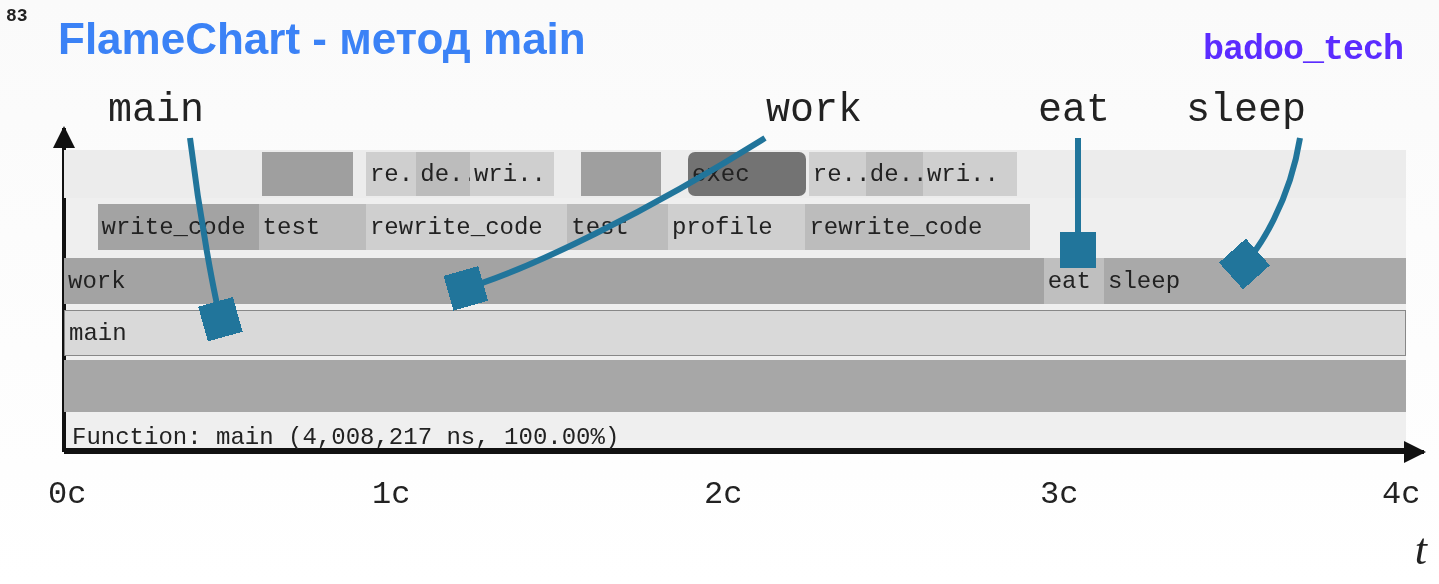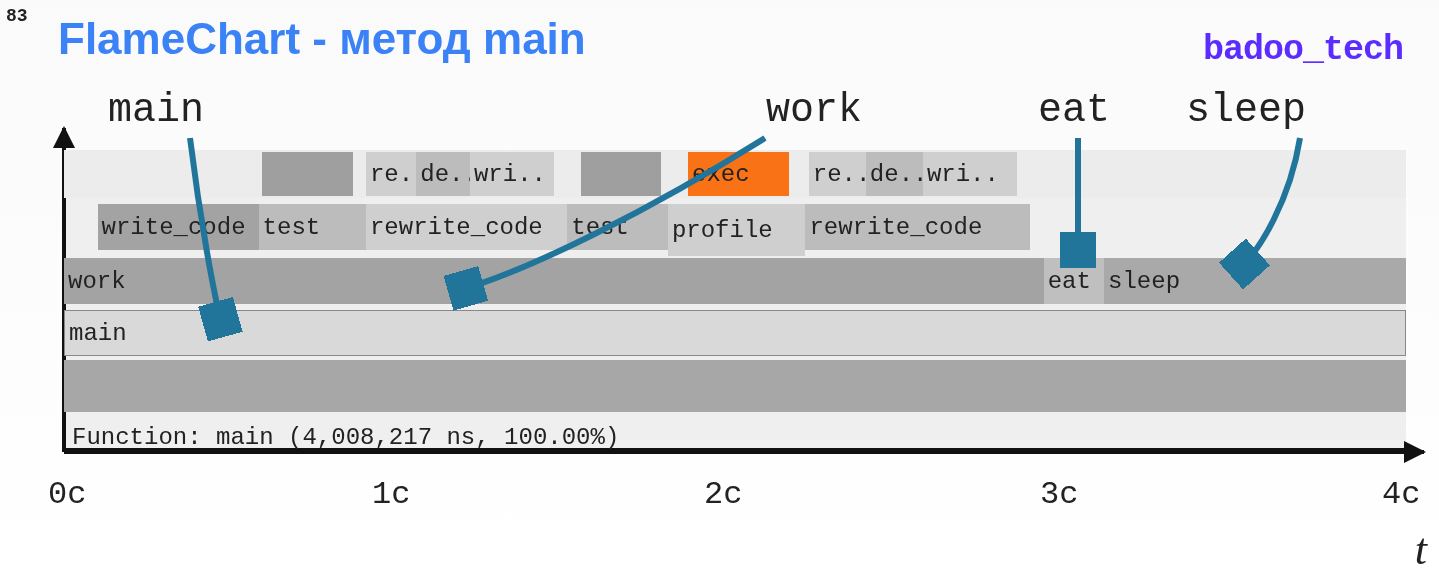--- a/index.html
+++ b/index.html
@@ -176,30 +176,30 @@
     <div class="bar" style="left: 64px; top: 360px; width: 1342px; height: 52px; background: rgb(167, 167, 167);"></div>
     <div class="bar" style="left: 64px; top: 150px; width: 1342px; height: 48px; background: rgb(236, 236, 236);"></div>
     <div class="bar" style="left: 64px; top: 310px; width: 1342px; height: 46px; border: 1px solid rgb(136, 136, 136); background: rgb(217, 217, 217);">main</div>
     <div class="bar" style="left: 64px; top: 258px; width: 979.66px; height: 46px; background: rgb(163, 163, 163);">work</div>
     <div class="bar" style="left: 1043.66px; top: 258px; width: 60.39px; height: 46px; background: rgb(191, 191, 191);">eat</div>
     <div class="bar" style="left: 1104.05px; top: 258px; width: 301.95px; height: 46px; background: rgb(169, 169, 169);">sleep</div>
     <div class="bar" style="left: 97.55px; top: 204px; width: 161.04px; height: 46px; background: #a3a3a3;">write_code</div>
     <div class="bar" style="left: 258.59px; top: 204px; width: 107.36px; height: 46px; background: rgb(188, 188, 188);">test</div>
     <div class="bar" style="left: 365.95px; top: 204px; width: 201.3px; height: 46px; background: rgb(207, 207, 207);">rewrite_code</div>
     <div class="bar" style="left: 567.25px; top: 204px; width: 100.65px; height: 46px; background: rgb(188, 188, 188);">test</div>
-    <div class="bar" style="left: 667.9px; top: 204px; width: 137.555px; height: 52px; background: rgb(207, 207, 207);">profile</div>
+    <div class="bar" style="left: 667.9px; top: 204px; width: 137.555px; height: 46px; background: rgb(207, 207, 207);">profile</div>
     <div class="bar" style="left: 805.455px; top: 204px; width: 224.785px; height: 46px; background: rgb(188, 188, 188);">rewrite_code</div>
     <div class="bar" style="left: 261.945px; top: 152px; width: 46.97px; height: 44px; background: rgb(159, 159, 159);"></div>
     <div class="bar" style="left: 308.915px; top: 152px; width: 43.615px; height: 44px; background: rgb(159, 159, 159);"></div>
     <div class="bar" style="left: 365.95px; top: 152px; width: 50.325px; height: 44px; background: rgb(207, 207, 207);">re..</div>
     <div class="bar" style="left: 416.275px; top: 152px; width: 53.68px; height: 44px; background: rgb(188, 188, 188);">de..</div>
     <div class="bar" style="left: 469.955px; top: 152px; width: 83.875px; height: 44px; background: rgb(207, 207, 207);">wri..</div>
     <div class="bar" style="left: 580.67px; top: 152px; width: 36.905px; height: 44px; background: rgb(159, 159, 159);"></div>
     <div class="bar" style="left: 617.575px; top: 152px; width: 43.615px; height: 44px; background: rgb(159, 159, 159);"></div>
-    <div class="bar" style="left: 688.03px; top: 152px; width: 101px; height: 44px; background: #f97316;">exec</div>
+    <div class="bar" style="left: 688.03px; top: 152px; width: 118px; height: 44px; background: #737373; border-radius: 7px;">exec</div>
     <div class="bar" style="left: 808.81px; top: 152px; width: 57.035px; height: 44px; background: rgb(207, 207, 207);">re..</div>
     <div class="bar" style="left: 865.845px; top: 152px; width: 57.035px; height: 44px; background: rgb(188, 188, 188);">de..</div>
     <div class="bar" style="left: 922.88px; top: 152px; width: 93.94px; height: 44px; background: rgb(207, 207, 207);">wri..</div>
   </div>
 
 <svg class="anno-arrow" width="1439" height="584" style="left:0;top:0;pointer-events:none;">
   <defs>
     <marker id="ah" markerWidth="6" markerHeight="6" refX="4" refY="3" orient="auto">
       <path d="M0,0 L6,3 L0,6 Z" fill="#21759b"></path>
     </marker>

